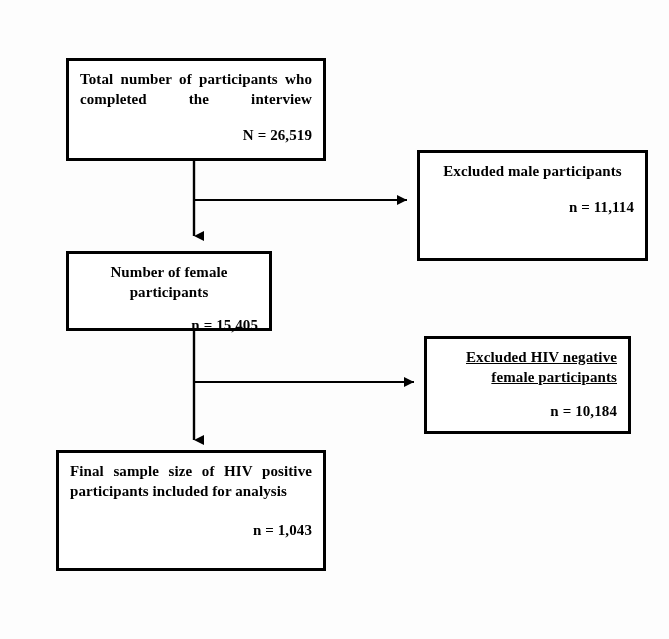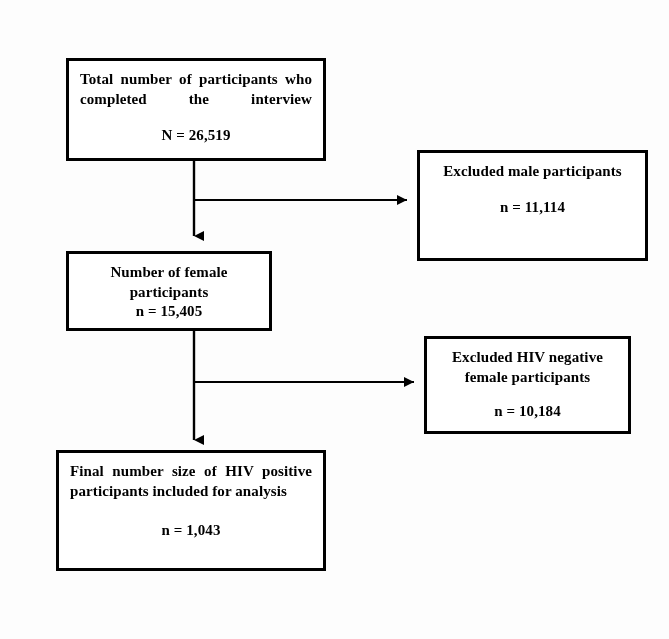--- a/index.html
+++ b/index.html
@@ -40,40 +40,41 @@
   .node .headline.justify {
     text-align: justify;
     text-align-last: justify;
     font-family: Liberation Serif, serif;
   }
   .node .headline.justify-last-left {
     text-align: justify;
     text-align-last: left;
   }
   .node .headline.left {
-    text-align: center;
+    text-align: right;
+    text-decoration: underline;
   }
   .node .headline.center {
     text-align: center;
   }
   .node .count {
     margin: 0;
-    text-align: center;
+    text-align: right;
     white-space: nowrap;
   }
 
   
   #node-total        { left: 66px;  top: 58px;  width: 260px; height: 103px; }
   #node-total .count { margin-top: 17px; }
 
   #node-excluded-male        { left: 417px; top: 150px; width: 231px; height: 111px; }
   #node-excluded-male .count { margin-top: 16px; }
 
   #node-female        { left: 66px;  top: 251px; width: 206px; height: 80px; }
-  #node-female .count { }
+  #node-female .count { margin-top: 14px; }
 
   #node-excluded-hiv-negative        { left: 424px; top: 336px; width: 207px; height: 98px; }
   #node-excluded-hiv-negative .count { margin-top: 15px; }
 
   #node-final        { left: 56px;  top: 450px; width: 270px; height: 121px; }
   #node-final .count { margin-top: 20px; }
 
   .edge-layer {
     position: absolute;
     left: 0;
@@ -132,17 +133,17 @@
     <p class="headline center">Number of female participants</p>
     <p class="count">n = 15,405</p>
   </div>
 
   <div class="node" id="node-excluded-hiv-negative">
     <p class="headline left">Excluded HIV negative female participants</p>
     <p class="count">n = 10,184</p>
   </div>
 
   <div class="node" id="node-final">
-    <p class="headline justify-last-left">Final number size of HIV positive participants included for analysis</p>
+    <p class="headline justify-last-left">Final sample size of HIV positive participants included for analysis</p>
     <p class="count">n = 1,043</p>
   </div>
 
 </div>
 
 </body></html>

